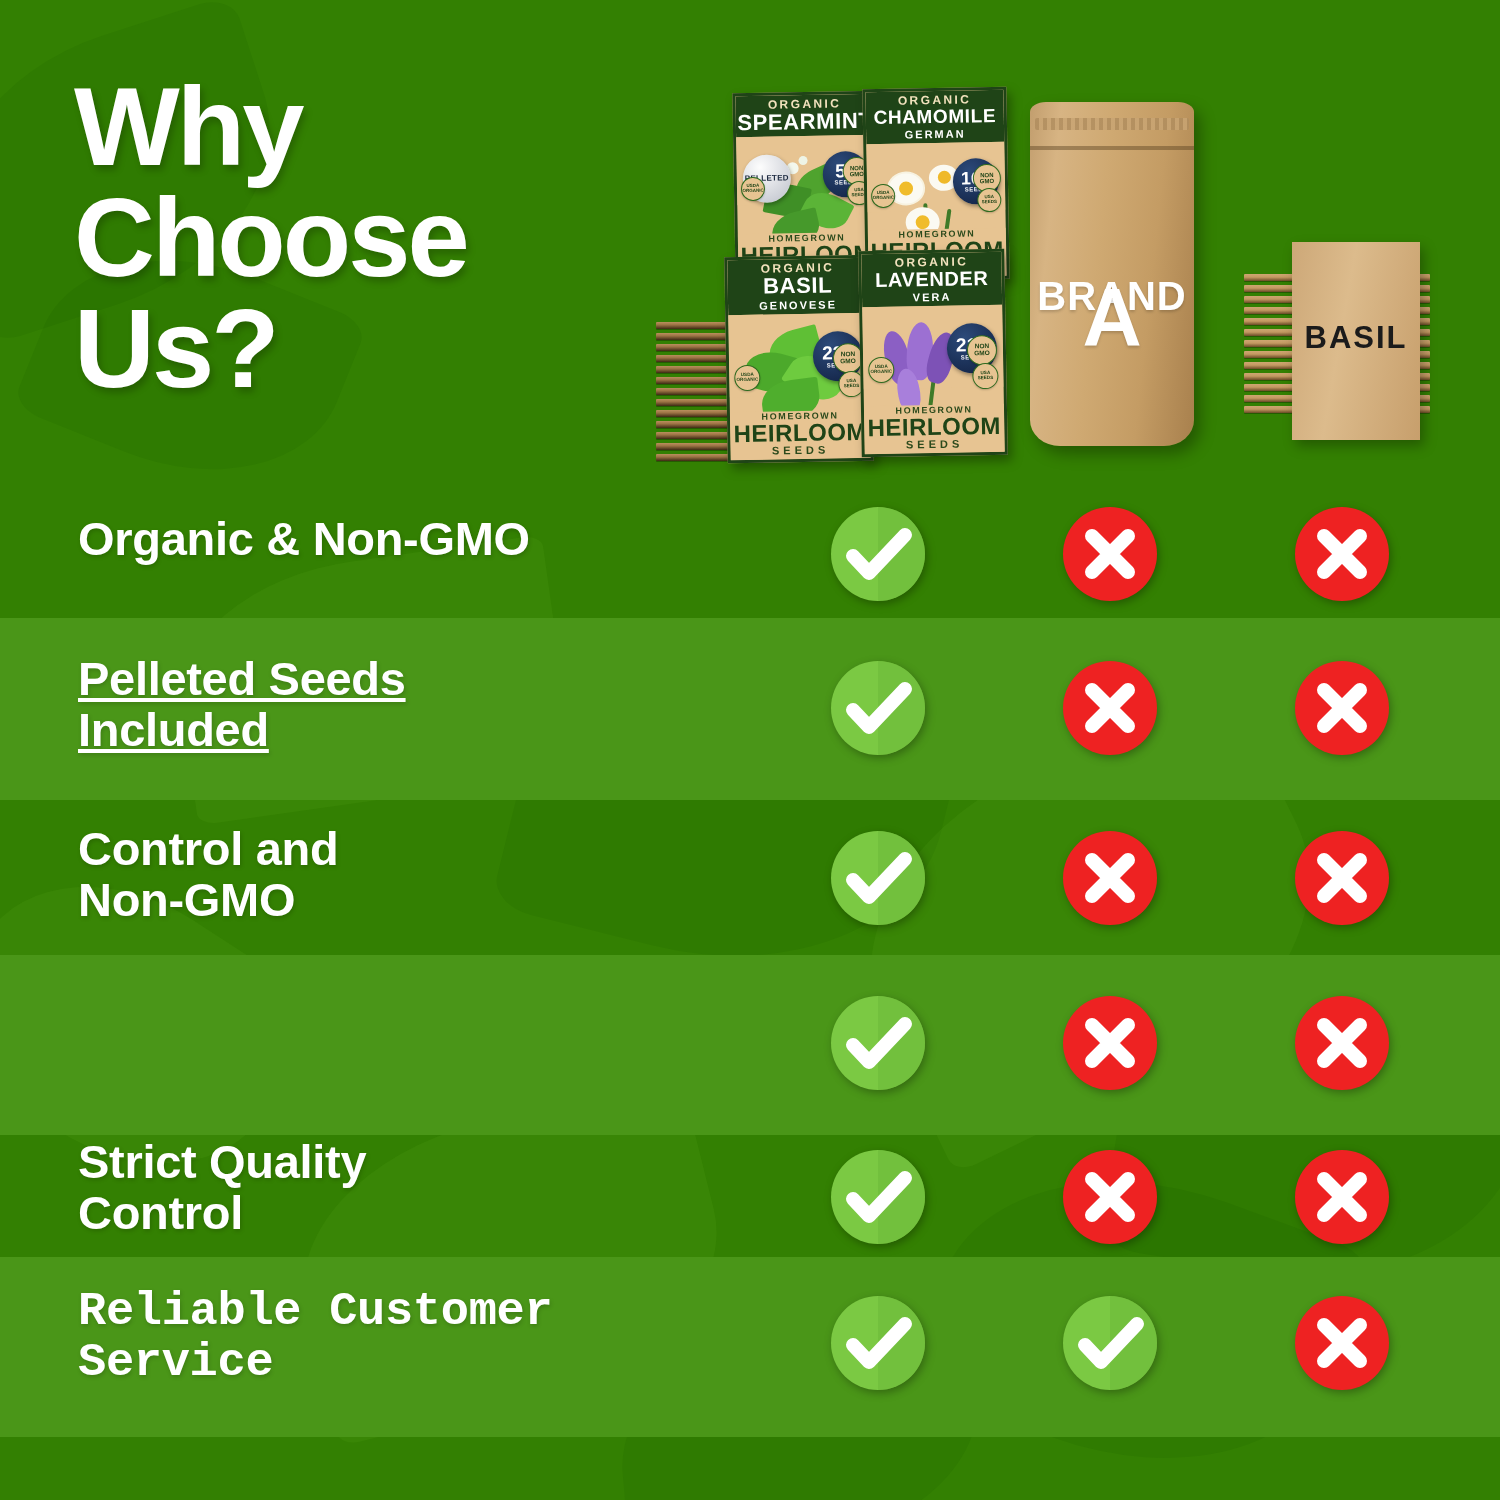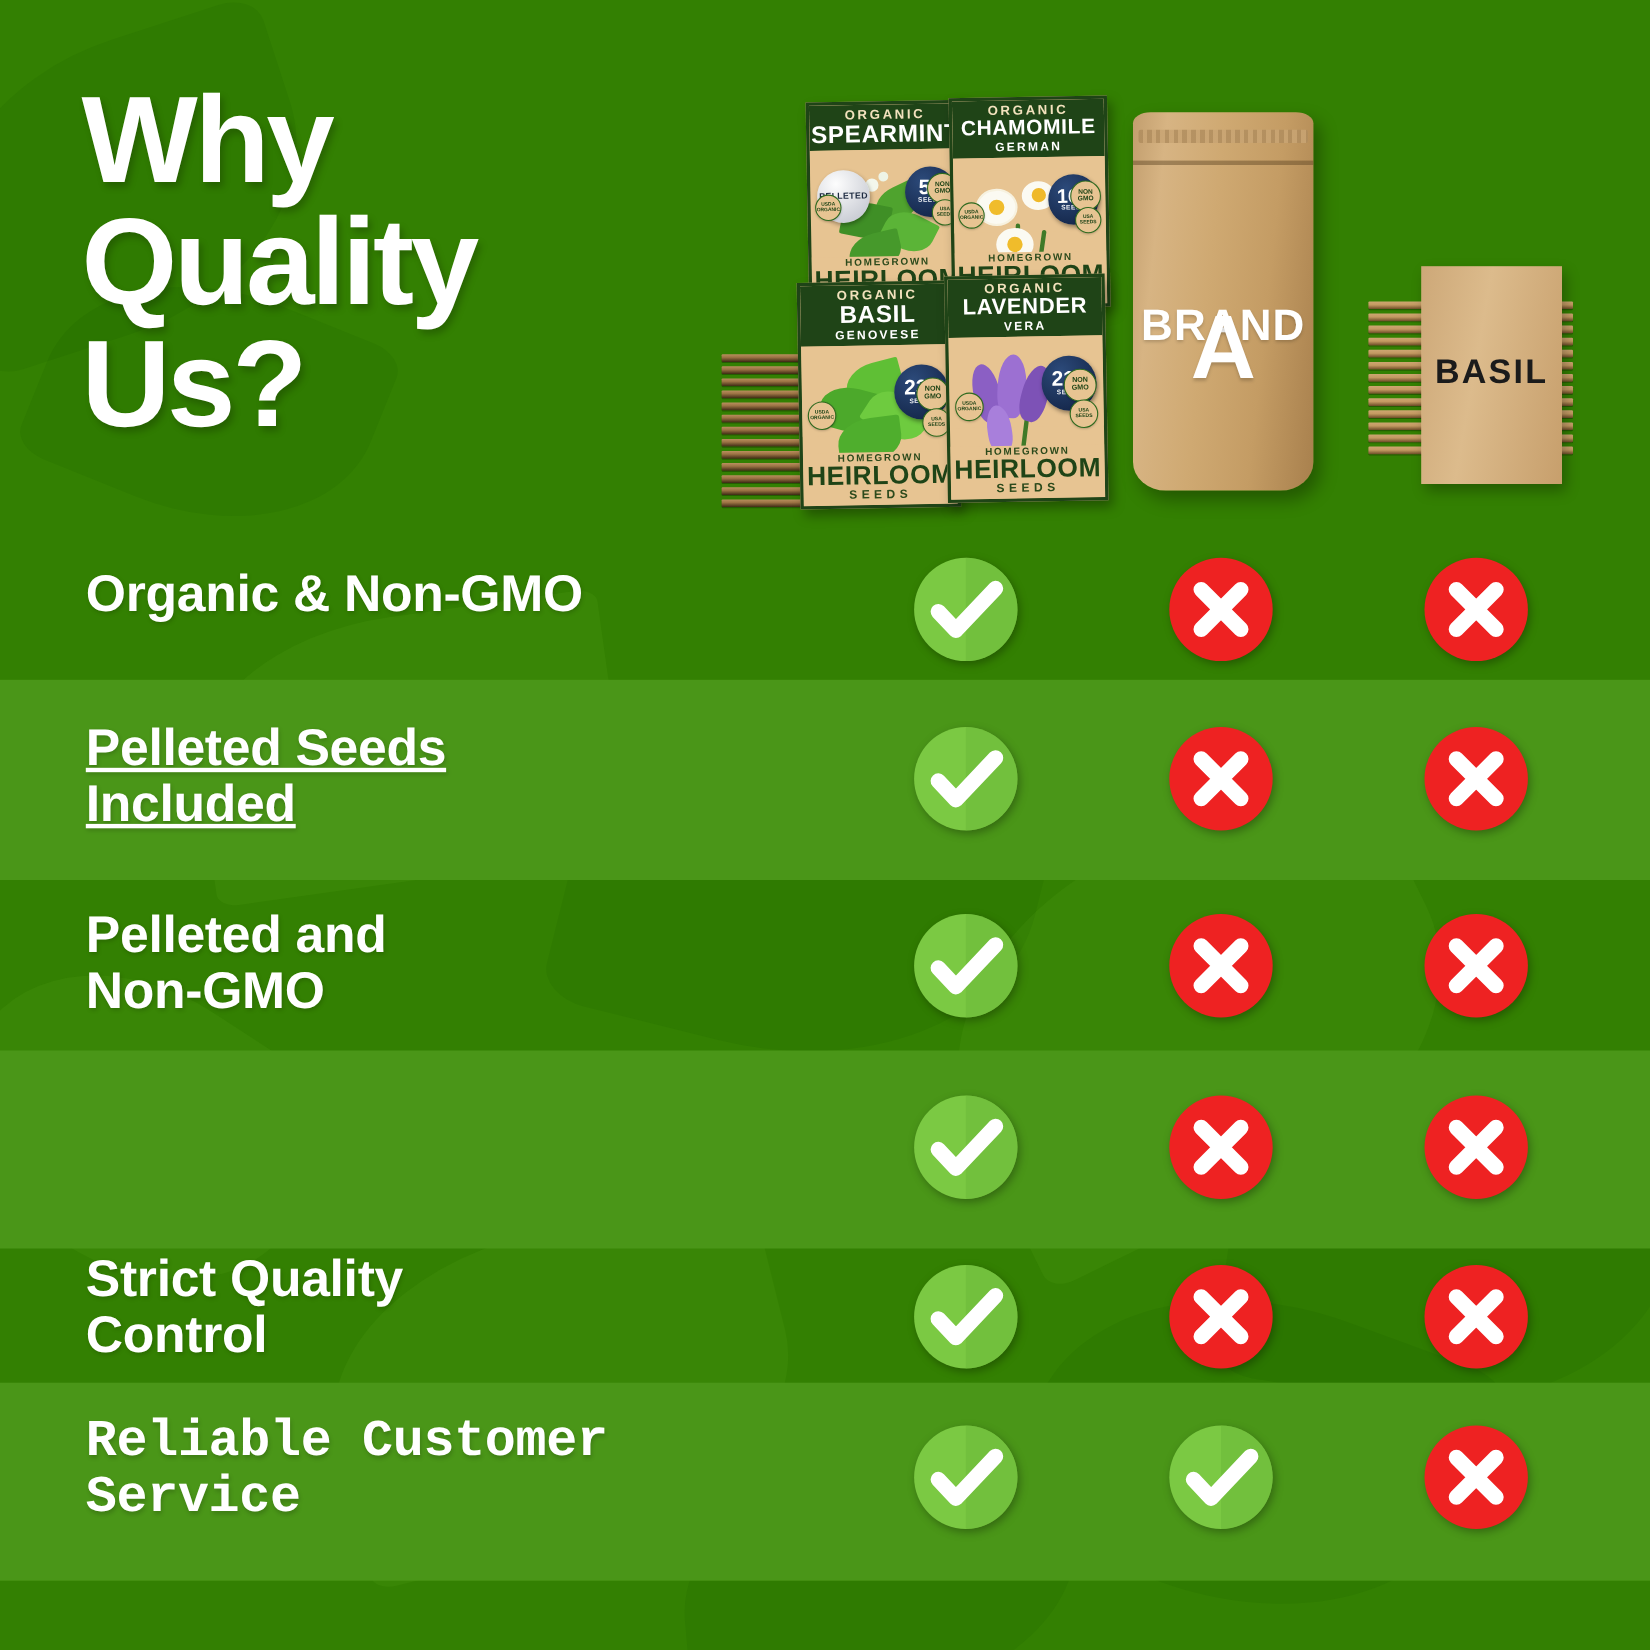--- a/index.html
+++ b/index.html
@@ -139,21 +139,21 @@
     <div class="leaf" style="left:940px;top:1180px;width:400px;height:280px;transform:rotate(20deg)"></div>
     <div class="leaf2" style="left:-40px;top:900px;width:330px;height:250px;transform:rotate(33deg)"></div>
     <div class="leaf" style="left:620px;top:1320px;width:360px;height:230px;transform:rotate(-5deg)"></div>
   </div>
 
   <div class="band" style="top:618px;height:182px;"></div>
   <div class="band" style="top:955px;height:180px;"></div>
   <div class="band" style="top:1257px;height:180px;"></div>
 
   <div id="title">Why
-Quality
+Choose
 Us?</div>
 
   <div id="hero">
 
     <div class="stack dark" style="left:8px;top:244px;width:108px;height:146px;">
       <div class="sl" style="top:0px"></div>
         <div class="sl" style="top:11px"></div>
       <div class="sl" style="top:22px"></div>
         <div class="sl" style="top:33px"></div>
       <div class="sl" style="top:44px"></div>
@@ -361,21 +361,21 @@
     </div>
     <div class="mark" style="left:1292px;top:40px;">
       <svg viewBox="0 0 100 100">
           <circle cx="50" cy="50" r="47" fill="#ee2222"></circle>
           <path d="M32 32l36 36M68 32L32 68" stroke="#fff" stroke-width="14" stroke-linecap="round"></path>
         </svg>
     </div>
   </div>
 
   <div class="row" style="top:800px;height:155px;">
-    <div class="rlabel" style="top:24px;">Pelleted and
+    <div class="rlabel" style="top:24px;">Control and
 Non-GMO</div>
     <div class="mark" style="left:828px;top:28px;">
       <svg viewBox="0 0 100 100">
           <circle cx="50" cy="50" r="47" fill="#7bc943"></circle>
           <path d="M50 3a47 47 0 0 1 0 94z" fill="#6bb838" opacity=".55"></path>
           <path d="M25 52l16 17 36-38" stroke="#fff" stroke-width="14" fill="none" stroke-linecap="round" stroke-linejoin="round"></path>
         </svg>
     </div>
     <div class="mark" style="left:1060px;top:28px;">
       <svg viewBox="0 0 100 100">

